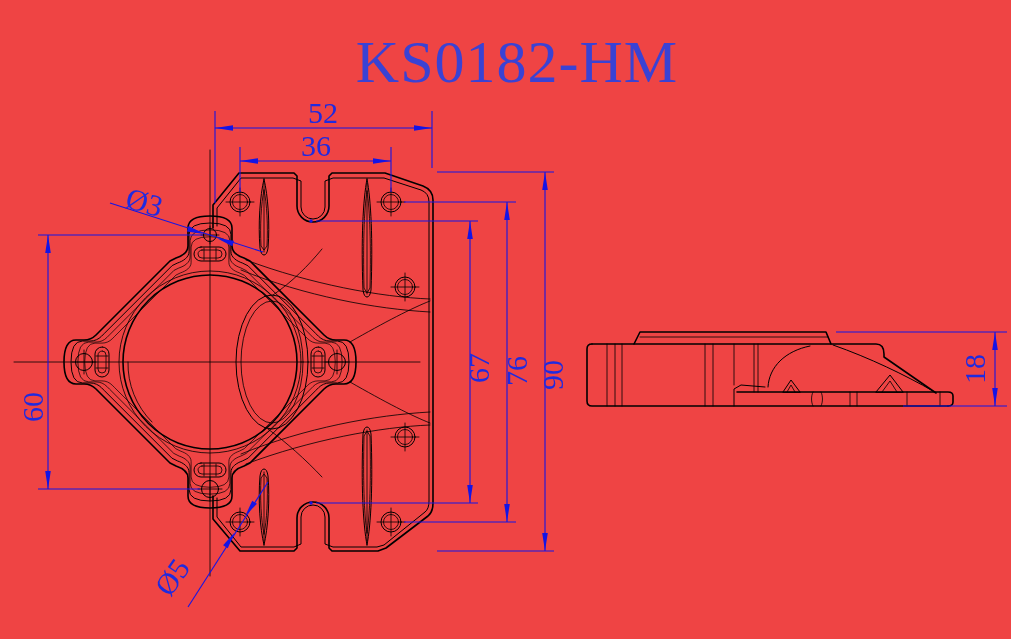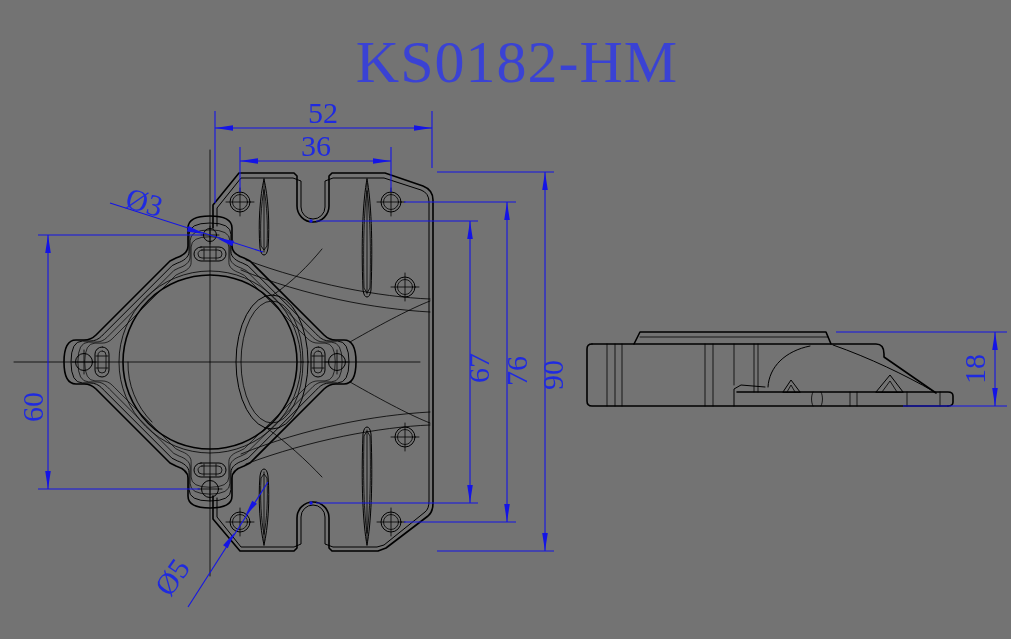--- a/index.html
+++ b/index.html
@@ -1,16 +1,16 @@
 <!DOCTYPE html>
 <html><head>
 <meta charset="utf-8">
 <style>
   html,body{margin:0;padding:0;background:#ffffff;}
-  .canvas{position:relative;width:1011px;height:639px;background:#737373;overflow:hidden;
+  .canvas{position:relative;width:1011px;height:639px;background:#ef4444;overflow:hidden;
           font-family:"Liberation Serif", serif;}
   svg{display:block;}
   .k  {fill:none;stroke:#000;stroke-width:1.6;stroke-linejoin:round;stroke-linecap:round;}
   .k1 {fill:none;stroke:#000;stroke-width:1.0;stroke-linejoin:round;stroke-linecap:round;}
   .k2 {fill:none;stroke:#000;stroke-width:0.8;stroke-linejoin:round;stroke-linecap:round;}
   .b  {fill:none;stroke:#1414e6;stroke-width:1.1;}
   .ba {fill:#1414e6;stroke:none;}
   .bt {fill:#1f2ae0;font-family:"Liberation Serif", serif;font-size:30px;}
   .title{fill:#3a42d4;font-family:"Liberation Serif", serif;font-size:60px;letter-spacing:1px;}
 </style>

